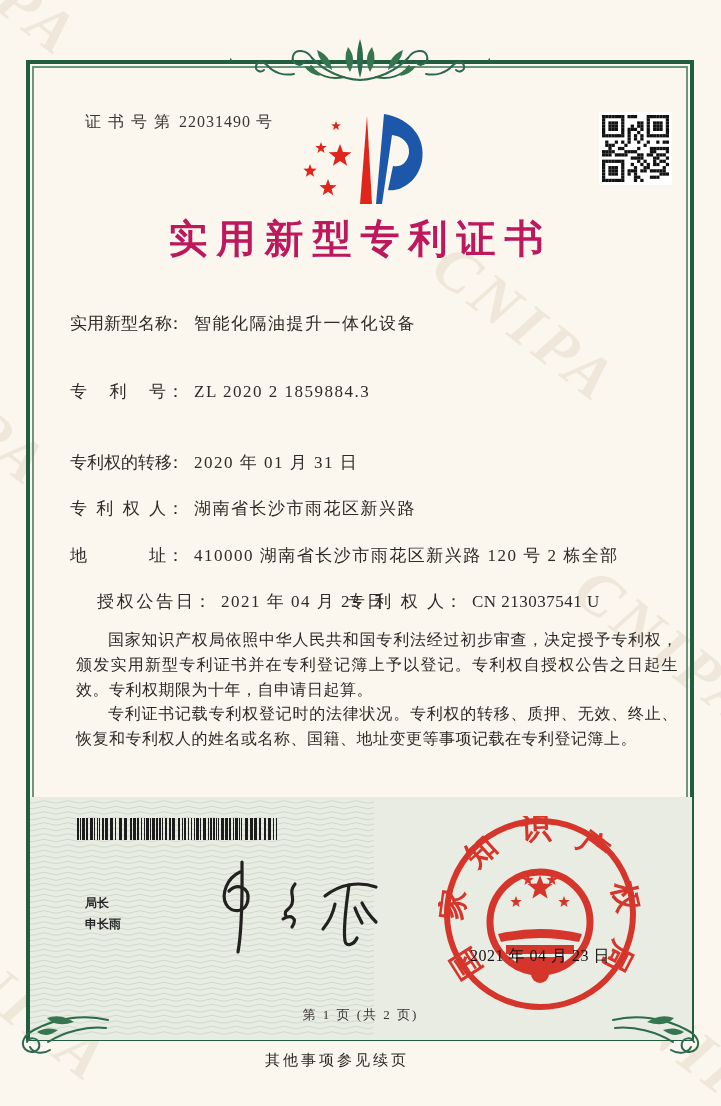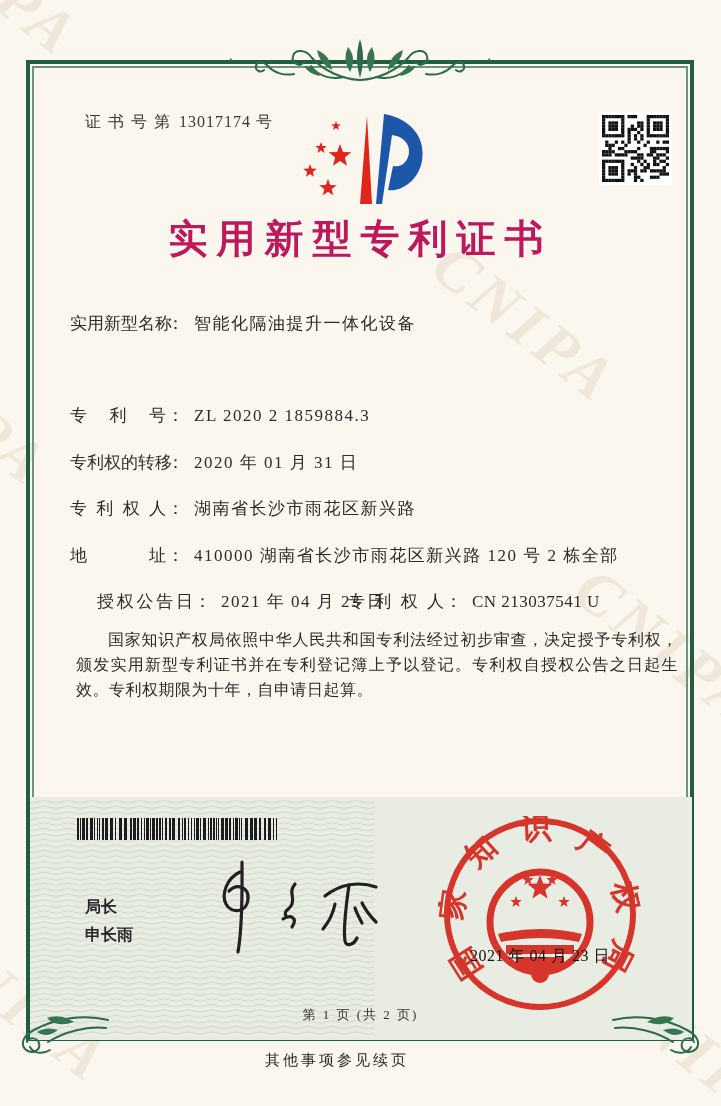--- a/index.html
+++ b/index.html
@@ -46,21 +46,21 @@
 
   
   .band{position:absolute;left:30px;top:797px;width:662px;height:243px;
         background:#e9ece3;overflow:hidden;}
   .band svg{display:block;}
 
   .barcode{position:absolute;left:75px;top:818px;z-index:4;}
 
   .official{position:absolute;left:85px;top:893px;z-index:4;
             font-family:"Liberation Sans","DejaVu Sans",sans-serif;
-            font-weight:700;font-size:16px;color:#262626;line-height:1.75;}
+            font-weight:700;font-size:12px;color:#262626;line-height:1.75;}
   .signature{position:absolute;left:198px;top:856px;z-index:4;}
 
   .seal{position:absolute;left:438px;top:816px;z-index:4;opacity:0.93;}
   .seal-date{position:absolute;left:440px;top:946px;width:200px;text-align:center;
              font-size:16px;letter-spacing:0.5px;color:#141414;z-index:5;font-weight:500;}
 
   .pageno{position:absolute;left:0;top:1006px;width:721px;text-align:center;
           font-size:13px;color:#38332f;letter-spacing:2px;}
   .contnote{position:absolute;left:0;top:1051px;width:674px;text-align:center;
           font-size:15px;color:#2b2723;letter-spacing:3px;}
@@ -119,21 +119,21 @@
       <path d="M92,20 C72,18 50,24 34,34"></path>
       <path d="M60,14 q-14,-9 -27,-4 q9,10 27,4" fill="#35754f" stroke="none"></path>
       <path d="M44,22 q-12,-4 -21,2 q9,7 21,-2" fill="#35754f" stroke="none"></path>
       <path d="M36,42 c-8,5 -17,3 -20,-3"></path>
     </g>
   </svg>
 
   <div class="content">
 
     <div class="certno">
-      <span class="sp">证书号第</span><span class="num">13017174</span><span class="suf">号</span>
+      <span class="sp">证书号第</span><span class="num">22031490</span><span class="suf">号</span>
     </div>
 
     <svg class="logo" width="130" height="98" viewBox="0 0 130 98">
       <g id="logo-stars" fill="#e0251b">
           <path d="M38.0,13.0L39.2,16.3L42.8,16.5L40.0,18.6L40.9,22.0L38.0,20.1L35.1,22.0L36.0,18.6L33.2,16.5L36.8,16.3Z"></path>
           <path d="M23.0,34.0L24.5,38.0L28.7,38.1L25.4,40.8L26.5,44.9L23.0,42.5L19.5,44.9L20.6,40.8L17.3,38.1L21.5,38.0Z"></path>
           <path d="M42.0,36.0L45.0,43.9L53.4,44.3L46.8,49.6L49.1,57.7L42.0,53.0L34.9,57.7L37.2,49.6L30.6,44.3L39.0,43.9Z"></path>
           <path d="M12.0,56.0L13.7,60.6L18.7,60.8L14.8,63.9L16.1,68.7L12.0,65.9L7.9,68.7L9.2,63.9L5.3,60.8L10.3,60.6Z"></path>
           <path d="M30.0,71.0L32.2,76.9L38.6,77.2L33.6,81.2L35.3,87.3L30.0,83.8L24.7,87.3L26.4,81.2L21.4,77.2L27.8,76.9Z"></path>
         </g>
@@ -356,41 +356,42 @@
         <rect x="19.14" y="63.81" width="3.24" height="3.24" fill="#111111"></rect>
         <rect x="31.90" y="63.81" width="3.24" height="3.24" fill="#111111"></rect>
         <rect x="38.29" y="63.81" width="3.24" height="3.24" fill="#111111"></rect>
       </svg>
 
     <div class="title">实用新型专利证书</div>
 
     <div class="frow" style="top:312px;font-family:Liberation Mono, monospace;">
       <span class="flabel">实用新型名称</span><span class="fcolon">：</span><span class="fvalue">智能化隔油提升一体化设备</span>
     </div>
-    <div class="frow" style="top:404px;">
+    <div class="frow" style="top:380px;">
       <span class="flabel">专利号</span><span class="fcolon">：</span><span class="fvalue">ZL 2020 2 1859884.3</span>
     </div>
     <div class="frow" style="top:451px;">
       <span class="flabel">专利权的转移</span><span class="fcolon">：</span><span class="fvalue">2020 年 01 月 31 日</span>
     </div>
     <div class="frow" style="top:497px;">
       <span class="flabel">专利权人</span><span class="fcolon">：</span><span class="fvalue">湖南省长沙市雨花区新兴路</span>
     </div>
     <div class="frow" style="top:544px;">
       <span class="flabel">地址</span><span class="fcolon">：</span><span class="fvalue">410000 湖南省长沙市雨花区新兴路 120 号 2 栋全部</span>
     </div>
     <div class="frow" style="top:590px;margin-left:27px;">
       <span class="flabel">授权公告日</span><span class="fcolon">：</span><span class="fvalue">2021 年 04 月 23 日</span>
     </div>
     <div class="frow2" style="top:590px;">
       <span class="flabel">专利权人</span><span class="fcolon">：</span><span class="fvalue" style="letter-spacing:0.5px;">CN 213037541 U</span>
     </div>
 
     <div class="paras">
       <p>国家知识产权局依照中华人民共和国专利法经过初步审查，决定授予专利权，颁发实用新型专利证书并在专利登记簿上予以登记。专利权自授权公告之日起生效。专利权期限为十年，自申请日起算。</p>
+      <p>专利证书记载专利权登记时的法律状况。专利权的转移、质押、无效、终止、恢复和专利权人的姓名或名称、国籍、地址变更等事项记载在专利登记簿上。</p>
     </div>
 
     <div class="band">
       <svg id="waves" width="662" height="243">
           <rect x="0" y="0" width="662" height="243" fill="#e9ece3"></rect>
           <path d="M-4 5.0 q 6 2.6 12 0 t 12 0 t 12 0 t 12 0 t 12 0 t 12 0 t 12 0 t 12 0 t 12 0 t 12 0 t 12 0 t 12 0 t 12 0 t 12 0 t 12 0 t 12 0 t 12 0 t 12 0 t 12 0 t 12 0 t 12 0 t 12 0 t 12 0 t 12 0 t 12 0 t 12 0 t 12 0 t 12 0 t 12 0" fill="none" stroke="#ccd7ca" stroke-width="0.9"></path>
           <path d="M-4 10.5 q 6 2.6 12 0 t 12 0 t 12 0 t 12 0 t 12 0 t 12 0 t 12 0 t 12 0 t 12 0 t 12 0 t 12 0 t 12 0 t 12 0 t 12 0 t 12 0 t 12 0 t 12 0 t 12 0 t 12 0 t 12 0 t 12 0 t 12 0 t 12 0 t 12 0 t 12 0 t 12 0 t 12 0 t 12 0 t 12 0" fill="none" stroke="#ccd7ca" stroke-width="0.9"></path>
           <path d="M-4 16.0 q 6 2.6 12 0 t 12 0 t 12 0 t 12 0 t 12 0 t 12 0 t 12 0 t 12 0 t 12 0 t 12 0 t 12 0 t 12 0 t 12 0 t 12 0 t 12 0 t 12 0 t 12 0 t 12 0 t 12 0 t 12 0 t 12 0 t 12 0 t 12 0 t 12 0 t 12 0 t 12 0 t 12 0 t 12 0 t 12 0" fill="none" stroke="#ccd7ca" stroke-width="0.9"></path>
           <path d="M-4 21.5 q 6 2.6 12 0 t 12 0 t 12 0 t 12 0 t 12 0 t 12 0 t 12 0 t 12 0 t 12 0 t 12 0 t 12 0 t 12 0 t 12 0 t 12 0 t 12 0 t 12 0 t 12 0 t 12 0 t 12 0 t 12 0 t 12 0 t 12 0 t 12 0 t 12 0 t 12 0 t 12 0 t 12 0 t 12 0 t 12 0" fill="none" stroke="#ccd7ca" stroke-width="0.9"></path>
           <path d="M-4 27.0 q 6 2.6 12 0 t 12 0 t 12 0 t 12 0 t 12 0 t 12 0 t 12 0 t 12 0 t 12 0 t 12 0 t 12 0 t 12 0 t 12 0 t 12 0 t 12 0 t 12 0 t 12 0 t 12 0 t 12 0 t 12 0 t 12 0 t 12 0 t 12 0 t 12 0 t 12 0 t 12 0 t 12 0 t 12 0 t 12 0" fill="none" stroke="#ccd7ca" stroke-width="0.9"></path>

